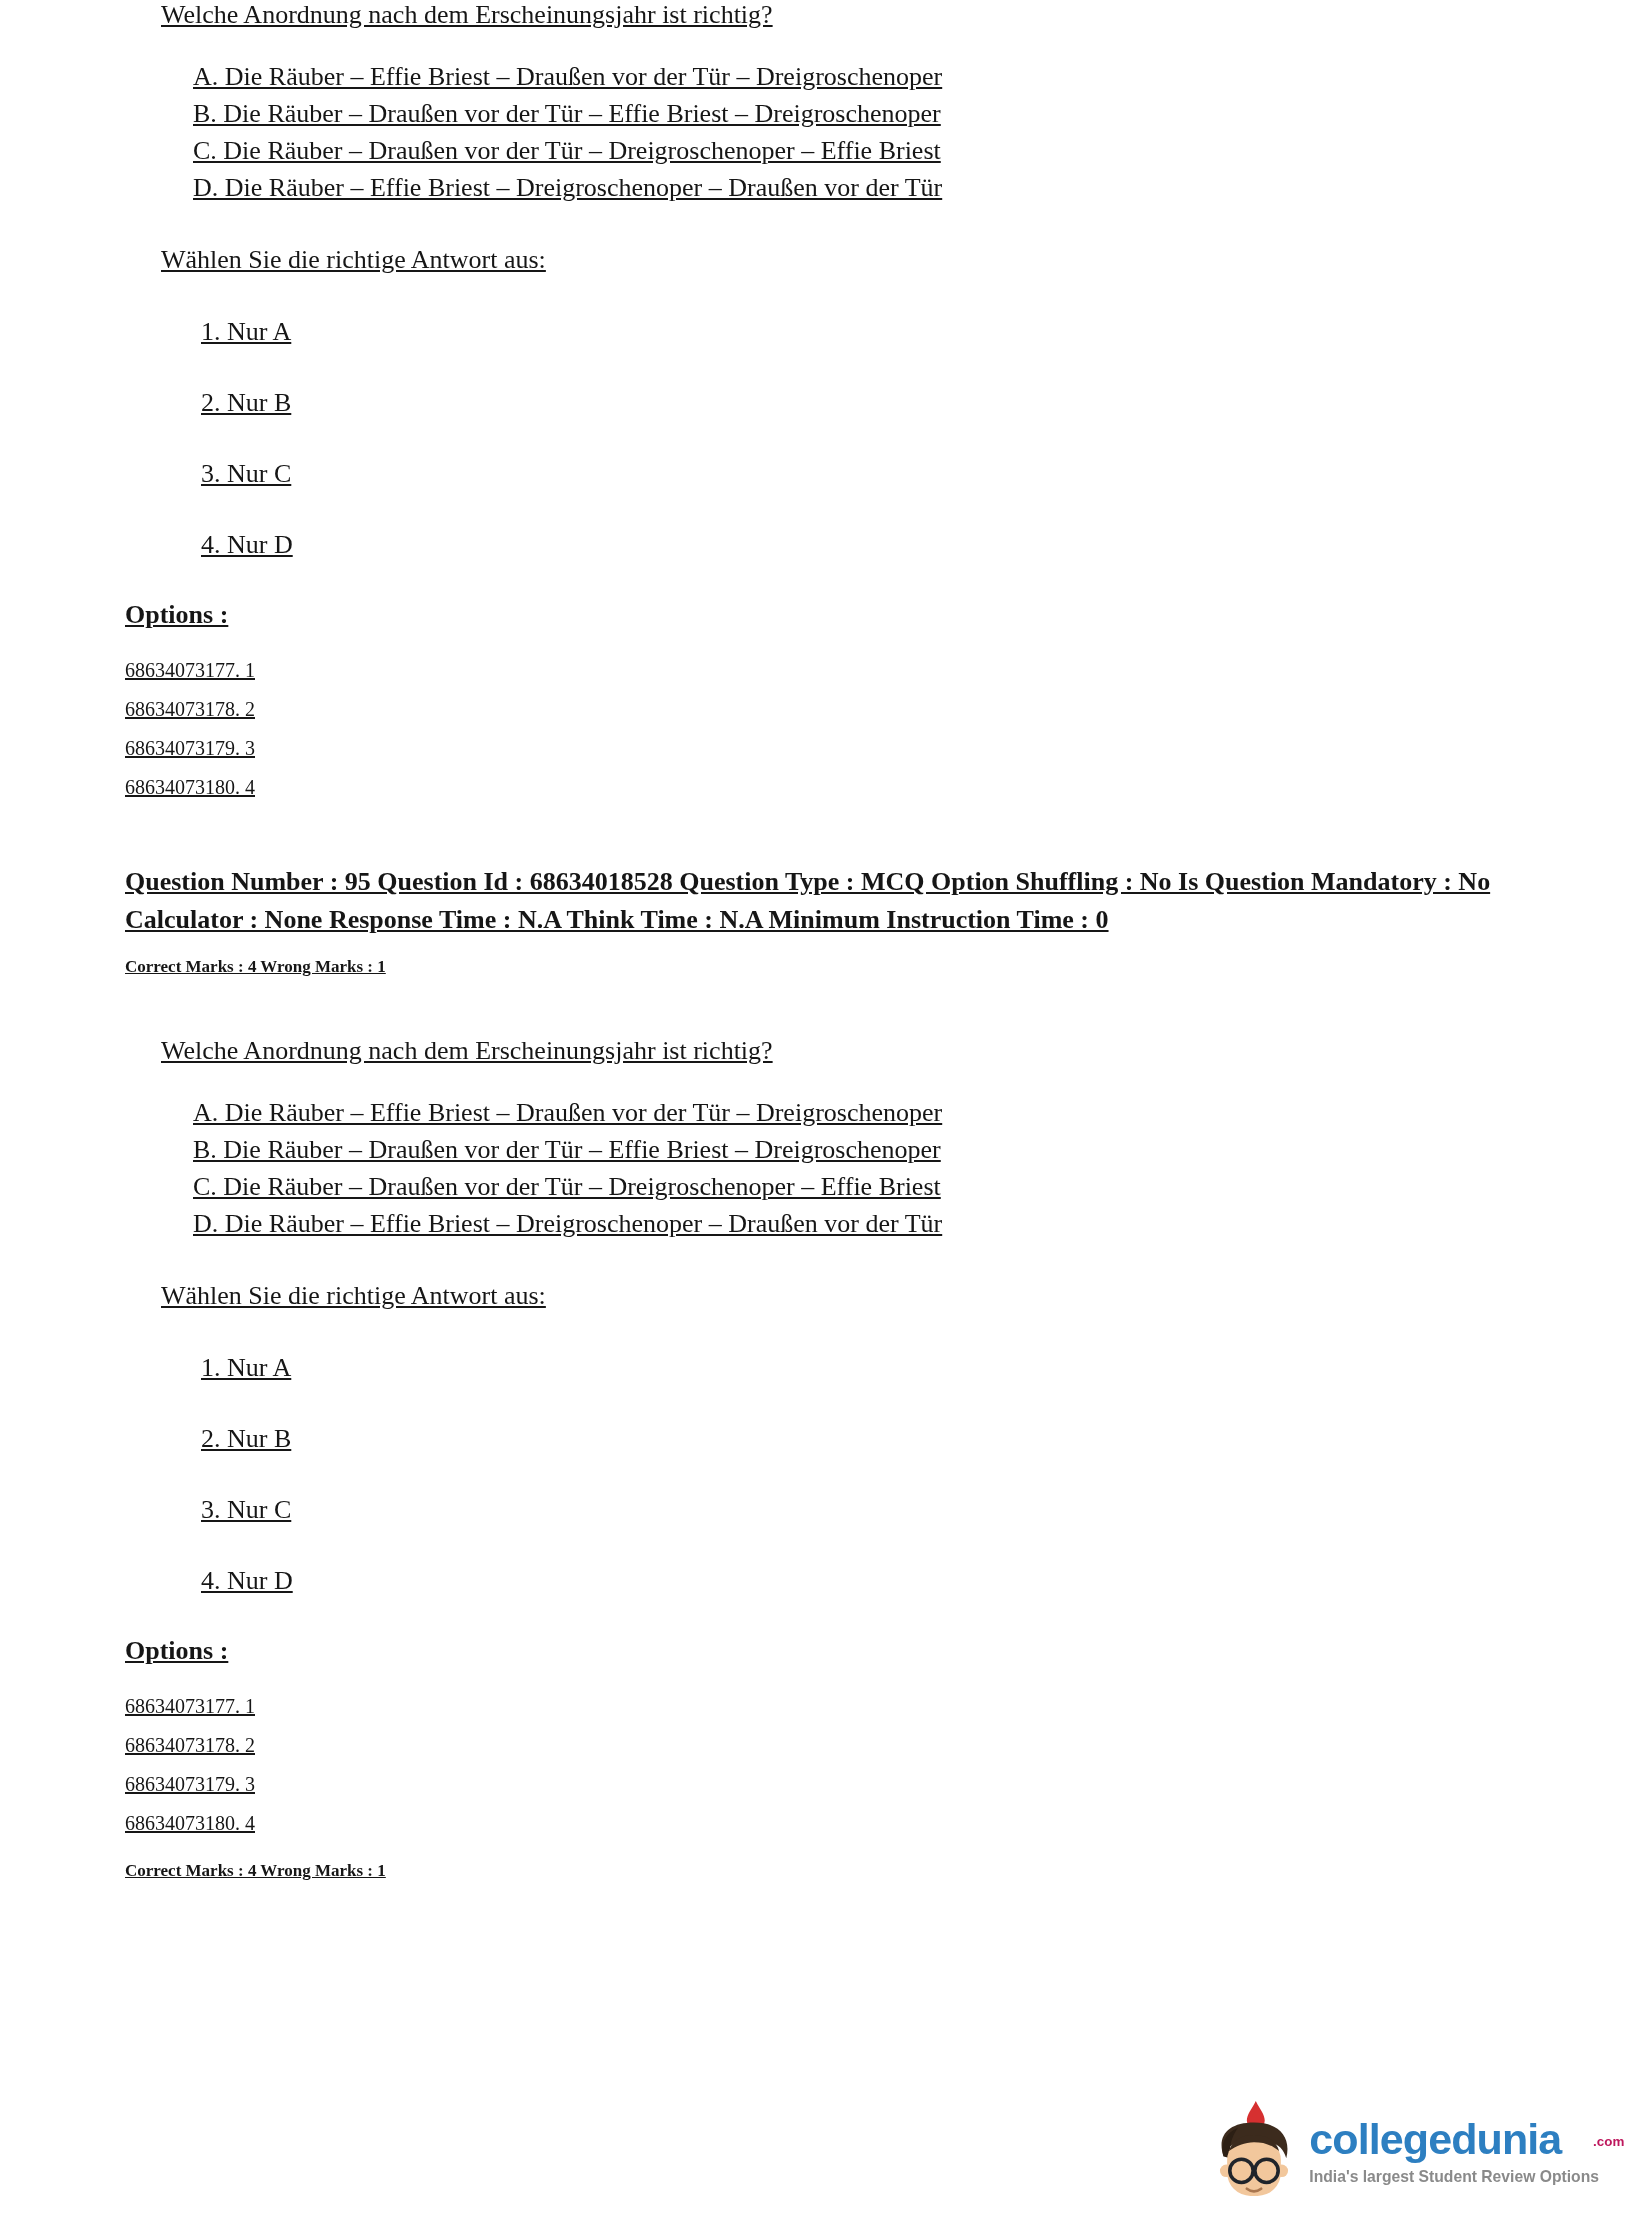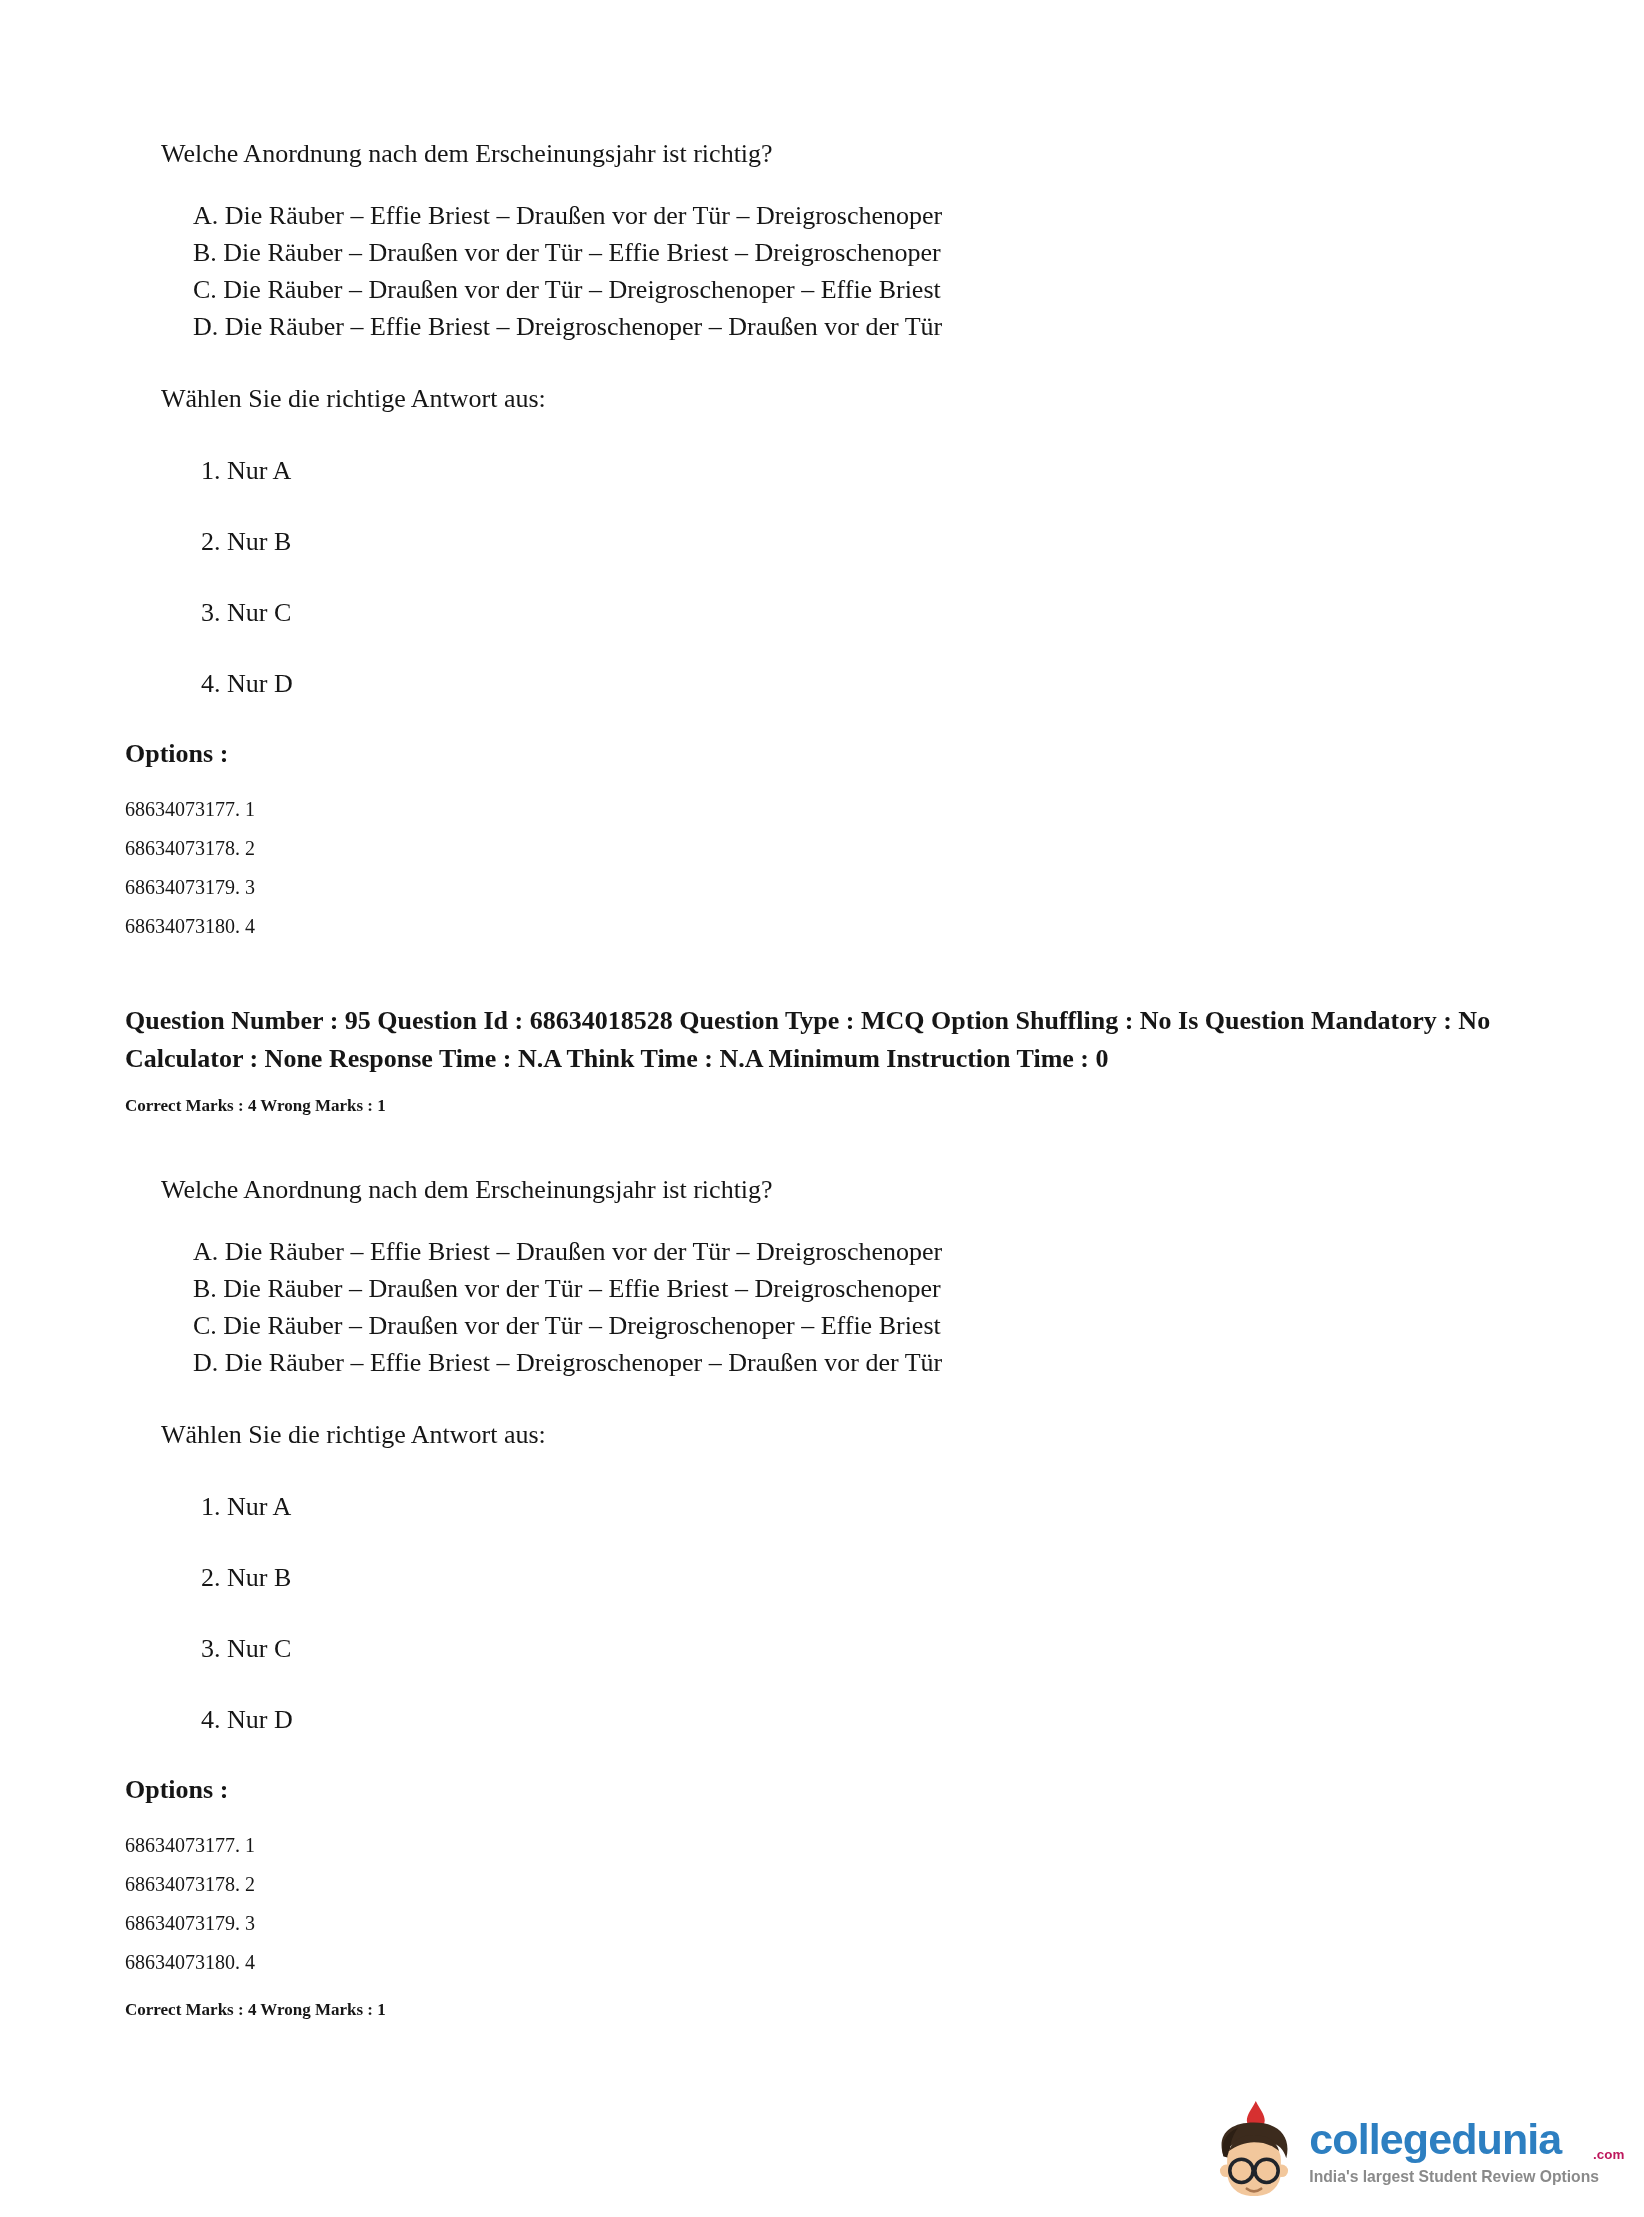--- a/index.html
+++ b/index.html
@@ -7,21 +7,21 @@
   body {
     width: 1644px;
     height: 2217px;
     background: #ffffff;
     font-family: "Liberation Serif", serif;
     color: #161616;
     position: relative;
     overflow: hidden;
   }
   .page {
-    padding-top: 139px;
+    text-decoration: underline;
   }
   .question-text {
     margin-left: 161px;
     font-size: 26px;
     line-height: 30px;
   }
   .choices {
     margin-left: 193px;
     margin-top: 28px;
     font-size: 26px;
@@ -88,21 +88,21 @@
     width: 86px;
     height: 106px;
     flex: 0 0 auto;
   }
   .brand-text-wrap {
     display: flex;
     flex-direction: column;
   }
   .brand-line {
     display: flex;
-    align-items: flex-end;
+    align-items: center;
     gap: 29px;
   }
   .brand-name {
     font-family: "Liberation Sans", sans-serif;
     font-size: 43px;
     font-weight: bold;
     letter-spacing: -0.9px;
     line-height: 45px;
   }
   .brand-suffix {

